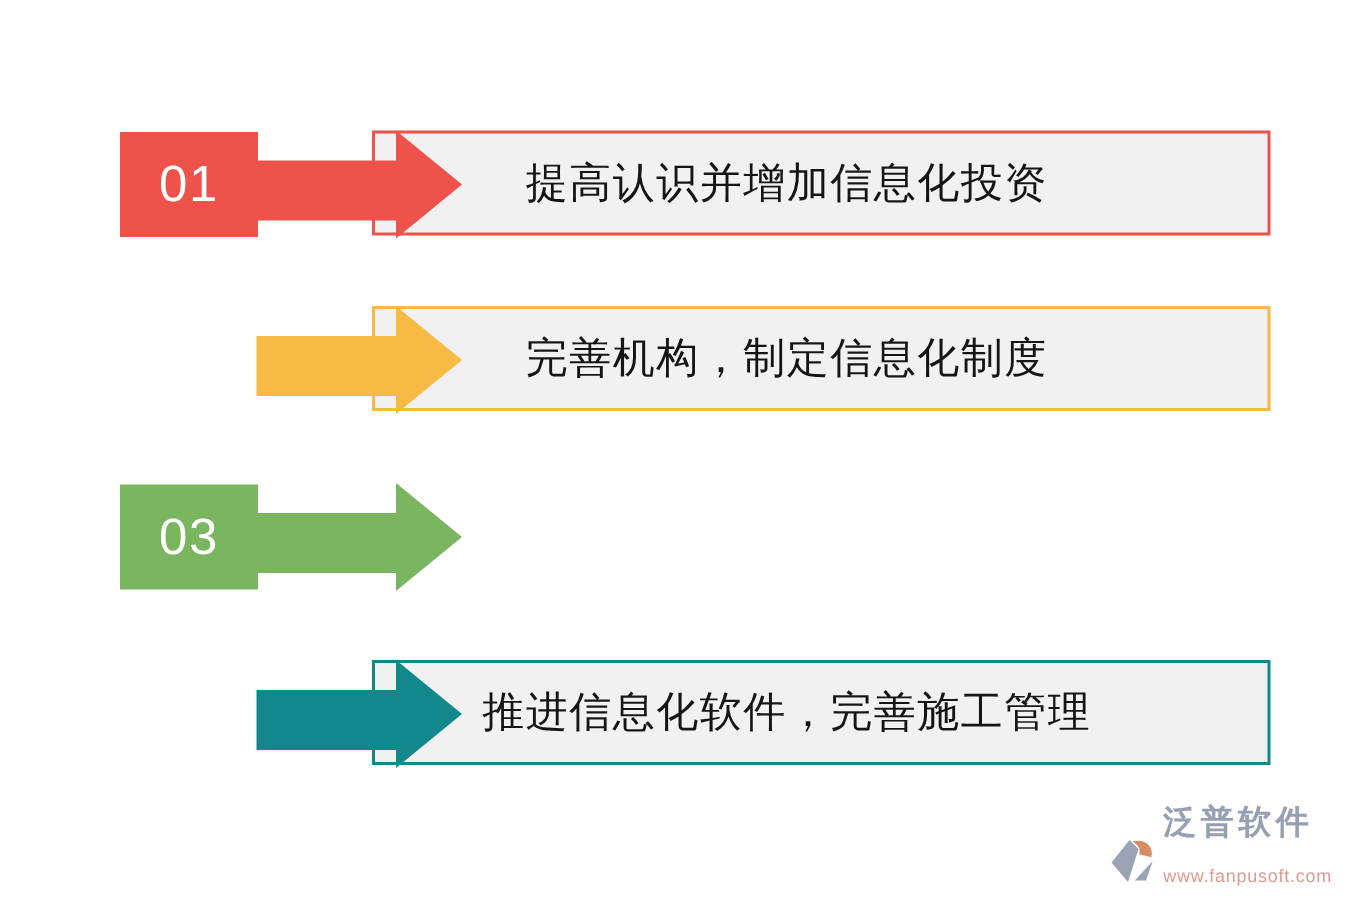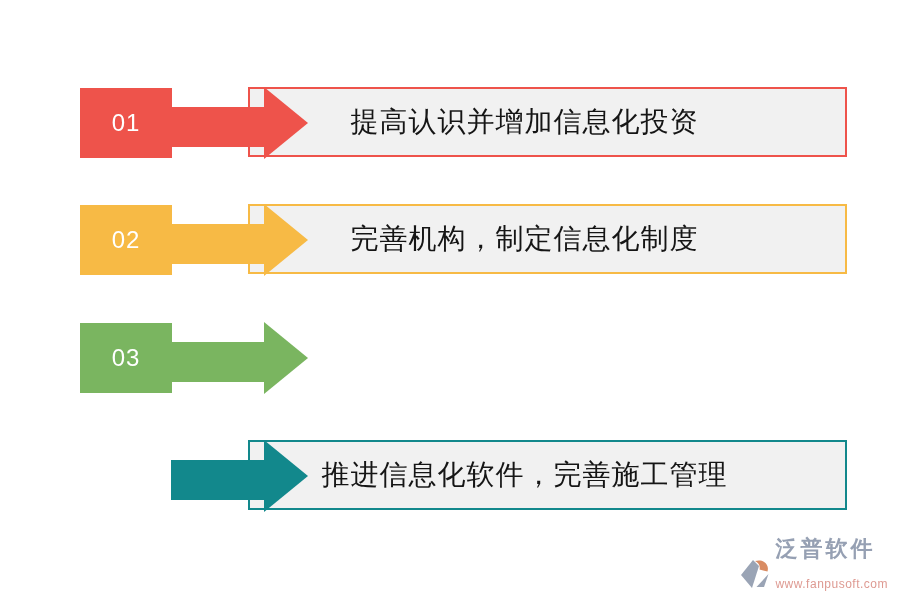--- a/index.html
+++ b/index.html
@@ -21,21 +21,21 @@
   .bar{position:absolute;left:171px;top:20px;width:95px;height:40px;background:var(--c);z-index:2;}
   .head{
     position:absolute;left:264px;top:0;width:0;height:0;z-index:2;
     border-top:36px solid transparent;border-bottom:36px solid transparent;
     border-left:44px solid var(--c);
   }
   .block{
     position:absolute;left:80px;top:1px;width:92px;height:70px;background:var(--c);
     display:flex;align-items:center;justify-content:center;z-index:3;
   }
-  .num{color:#ffffff;font-size:24px;letter-spacing:1px;}
+  .num{color:#ffffff;font-size:34px;letter-spacing:1px;}
   .footer{
     position:absolute;right:12px;bottom:10px;display:flex;align-items:flex-end;gap:4px;
   }
   .footer .txt{display:flex;flex-direction:column;align-items:flex-start;line-height:1;}
   .brand{
     font-size:22px;font-weight:bold;color:var(--brand-c,#96a0b3);
     letter-spacing:3px;font-family:"DejaVu Serif","Liberation Serif",serif;
   }
   .url{font-size:12px;color:var(--url-c,#de9a92);margin-top:19px;letter-spacing:0.5px;}
   .logo-svg{margin-top:2px;}
@@ -55,23 +55,20 @@
       <span class="num">01</span>
     </div>
   </div>
 
   <div class="row" style="top: 204px; --c: #f7ba45;">
     <div class="box">
       <span class="label">完善机构，制定信息化制度</span>
     </div>
     <div class="bar"></div>
     <div class="head"></div>
-    <div class="block">
-      <span class="num">02</span>
-    </div>
   </div>
 
   <div class="row" style="top: 322px; --c: #7ab560;">
     <div class="bar"></div>
     <div class="head"></div>
     <div class="block">
       <span class="num">03</span>
     </div>
   </div>
 

